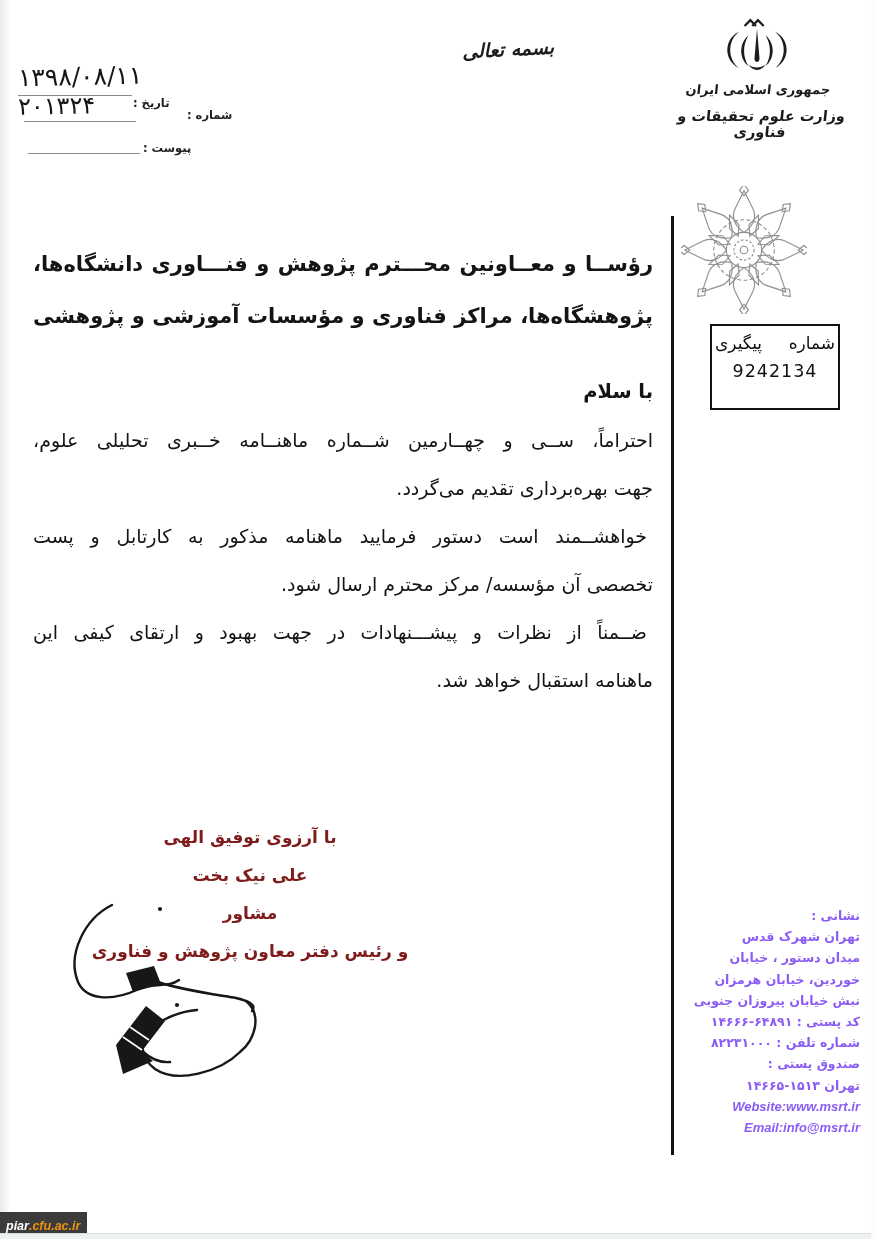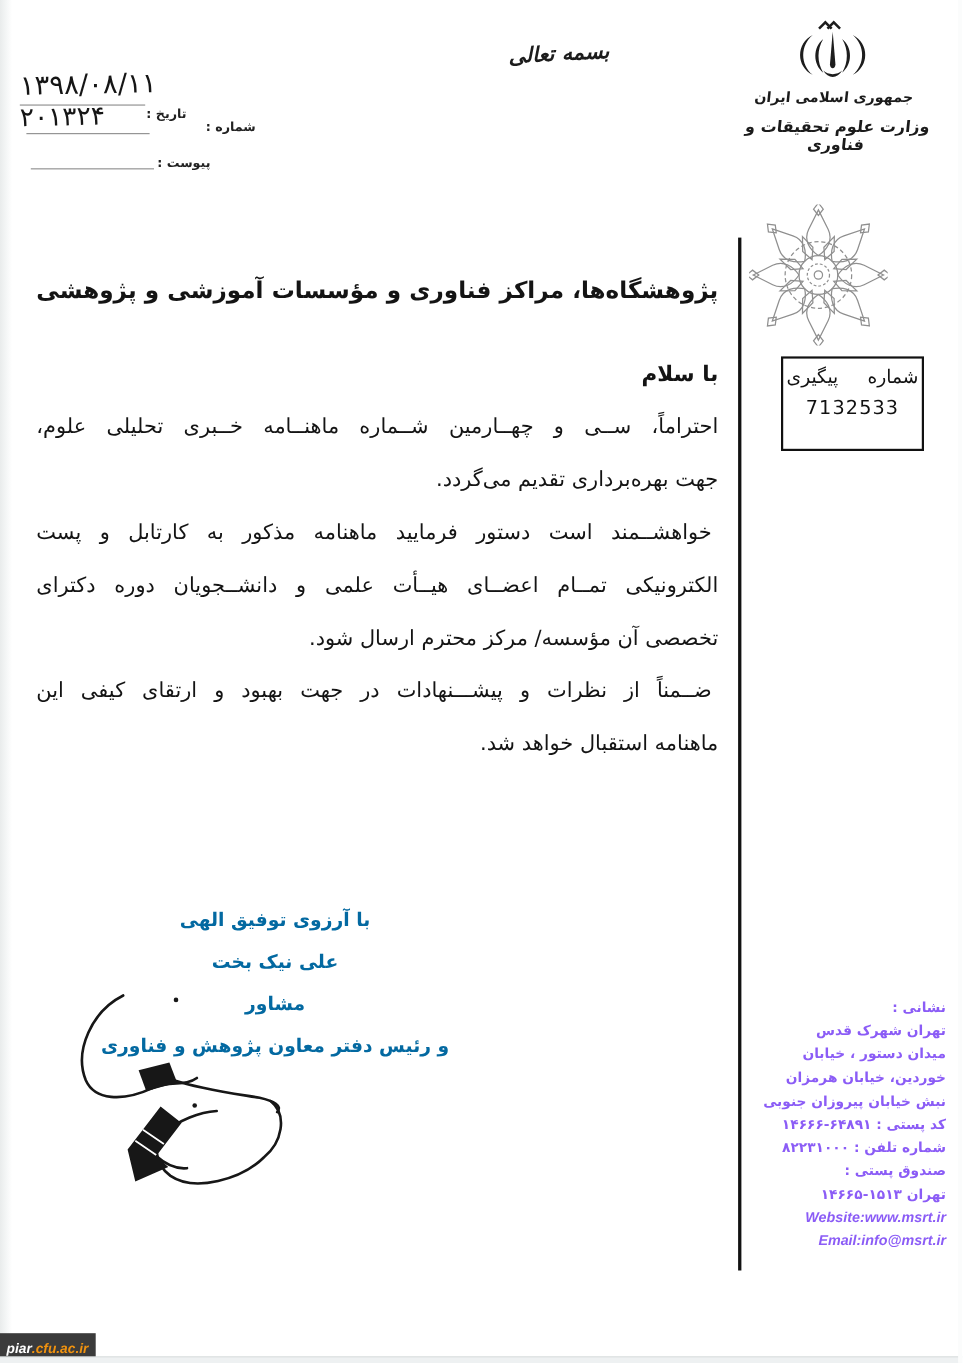--- a/index.html
+++ b/index.html
@@ -48,21 +48,21 @@
   .letter{position:absolute;left:33px;top:238px;width:620px;direction:rtl;color:#141414;}
   .hline{font-size:21px;font-weight:bold;line-height:52px;}
   .bline{font-size:19px;line-height:48px;}
   .just{text-align:justify;text-align-last:justify;}
   .right{text-align:right;}
   .ind{padding-right:6px;}
   .salut{font-size:19.5px;font-weight:bold;text-align:right;line-height:48px;margin-top:26px;}
 
   
   .sig-block{position:absolute;left:85px;top:818px;width:330px;text-align:center;
-    direction:rtl;font-weight:bold;color:#0369a1;}
+    direction:rtl;font-weight:bold;color:#7f1d1d;}
   .sig-block div{font-size:17px;line-height:38px;}
   .sig-svg{position:absolute;left:50px;top:893px;width:220px;height:210px;}
 
   
   .address{position:absolute;right:15px;top:905px;width:180px;direction:rtl;text-align:right;
     color:#8b5cf6;}
   .addr-line{font-size:12.5px;font-weight:bold;line-height:21.2px;}
   .addr-latin{direction:ltr;font-family:"Liberation Sans",sans-serif;
     font-weight:bold;font-style:italic;font-size:13px;}
 
@@ -137,32 +137,32 @@
         </g>
       <circle cx="50" cy="50" r="24" stroke-dasharray="3,2"></circle>
       <circle cx="50" cy="50" r="14"></circle>
       <circle cx="50" cy="50" r="8" stroke-dasharray="2,1.5"></circle>
       <circle cx="50" cy="50" r="3"></circle>
     </g>
   </svg>
 
   <div class="tracking-box">
     <div class="tracking-label">شماره پیگیری</div>
-    <div class="tracking-number"><span dir="ltr">7132533</span></div>
+    <div class="tracking-number"><span dir="ltr">9242134</span></div>
   </div>
 
   <div class="vrule"></div>
 
   <div class="letter">
+    <div class="hline just">رؤســا و معــاونین محـــترم پژوهش و فنـــاوری دانشگاه‌ها،</div>
     <div class="hline just">پژوهشگاه‌ها، مراکز فناوری و مؤسسات آموزشی و پژوهشی</div>
     <div class="salut">با سلام</div>
     <div class="bline just">احتراماً، ســی و چهــارمین شــماره ماهنــامه خــبری تحلیلی علوم،</div>
     <div class="bline right">جهت بهره‌برداری تقدیم می‌گردد.</div>
     <div class="bline just ind">خواهشــمند است دستور فرمایید ماهنامه مذکور به کارتابل و پست</div>
-    <div class="bline just">الکترونیکی تمــام اعضــای هیــأت علمی و دانشــجویان دوره دکترای</div>
     <div class="bline right">تخصصی آن مؤسسه/ مرکز محترم ارسال شود.</div>
     <div class="bline just ind">ضــمناً از نظرات و پیشـــنهادات در جهت بهبود و ارتقای کیفی این</div>
     <div class="bline right">ماهنامه استقبال خواهد شد.</div>
   </div>
 
   <div class="sig-block">
     <div>با آرزوی توفیق الهی</div>
     <div>علی نیک بخت</div>
     <div>مشاور</div>
     <div>و رئیس دفتر معاون پژوهش و فناوری</div>

